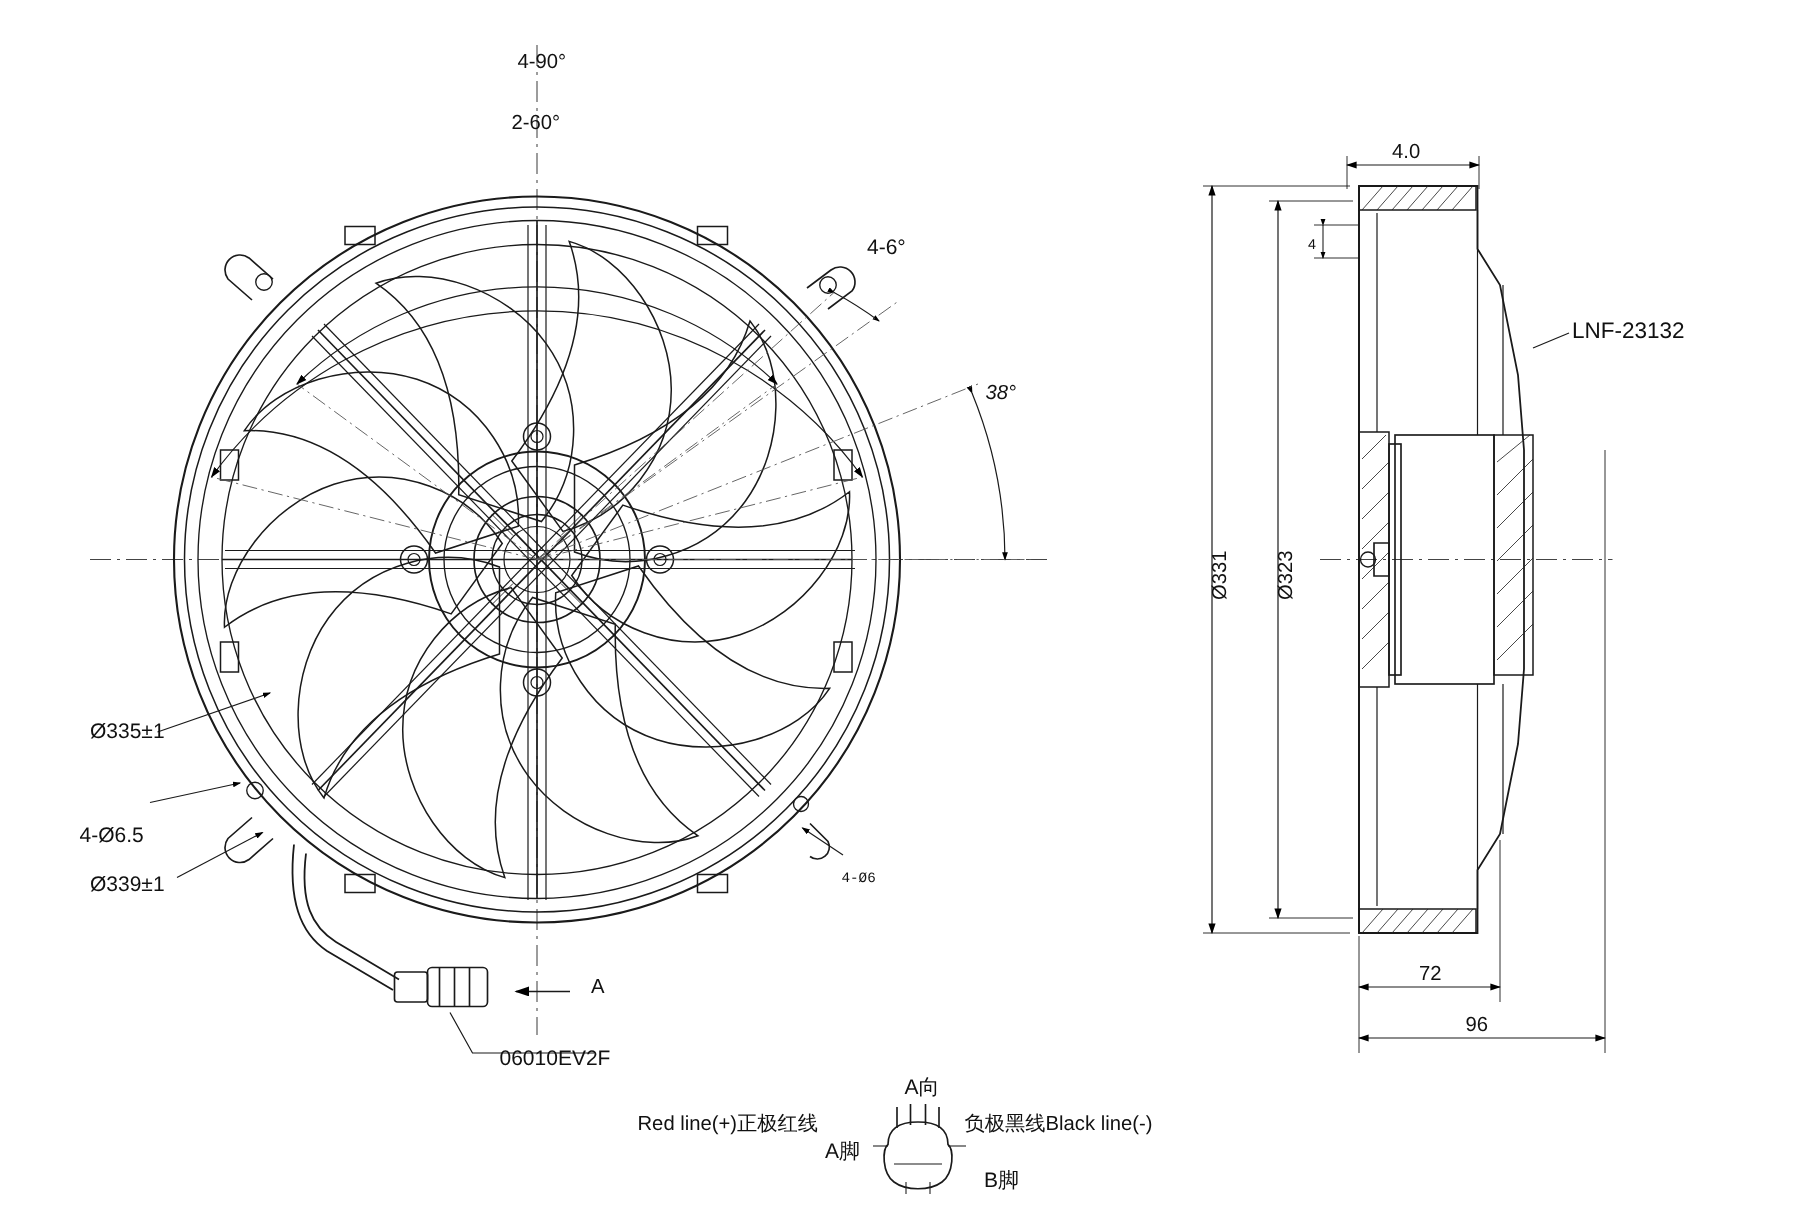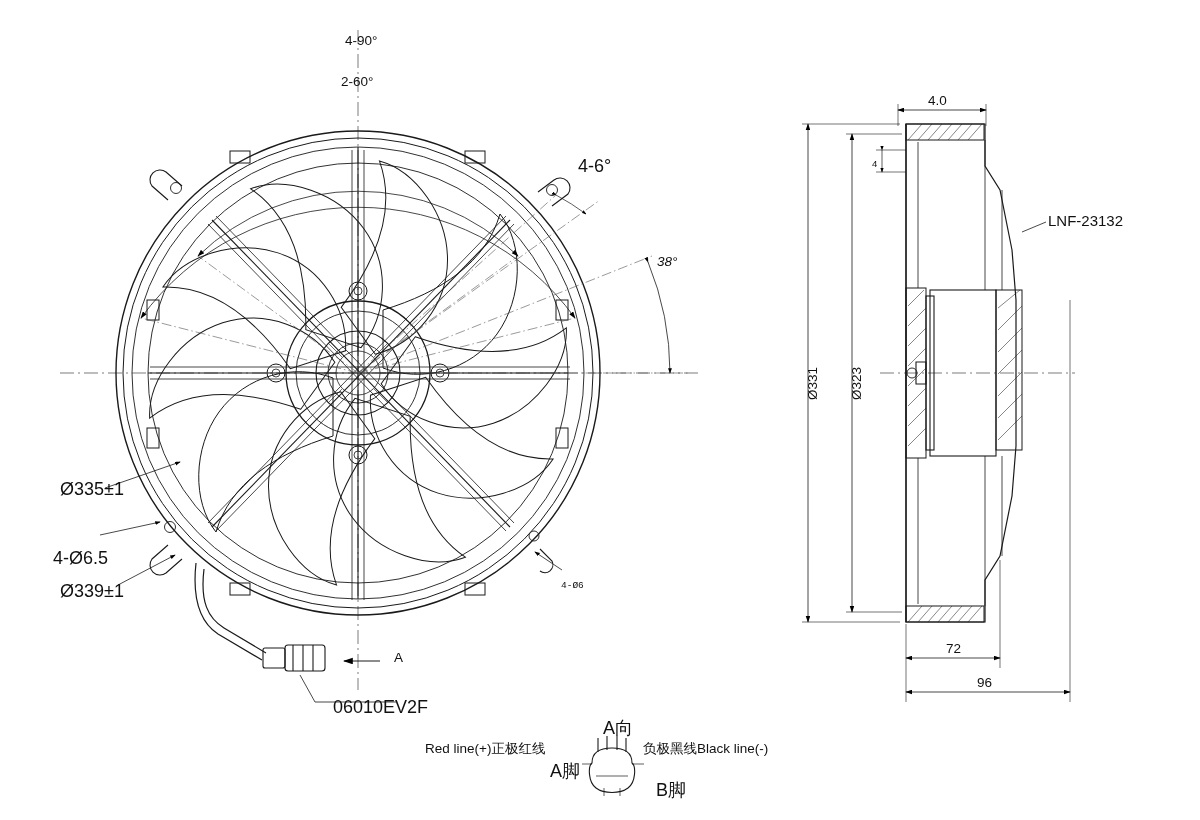--- a/index.html
+++ b/index.html
@@ -2,21 +2,21 @@
 <html><head>
 <meta charset="utf-8">
 <style>
   html,body{margin:0;padding:0;background:#ffffff;}
   body{width:1200px;height:820px;position:relative;overflow:hidden;
        font-family:"Liberation Sans", sans-serif;color:#000;}
   #sheet{position:absolute;left:0;top:0;width:1200px;height:576px;}
   svg{position:absolute;left:0;top:0;width:1200px;height:820px;}
   .lbl{position:absolute;font-family:"Liberation Sans", sans-serif;color:#111;white-space:nowrap;}
   .f13{font-size:13.5px;}
-  .f12{font-size:18px;text-align:right;}
+  .f12{font-size:14px;text-align:right;}
   .f10{font-size:9.5px;}
   .f15{font-size:15px;}
   .rot90{transform:rotate(-90deg);transform-origin:left top;}
 </style>
 </head>
 <body>
 
 <div id="sheet">
 
   <svg viewBox="0 0 1200 820">

